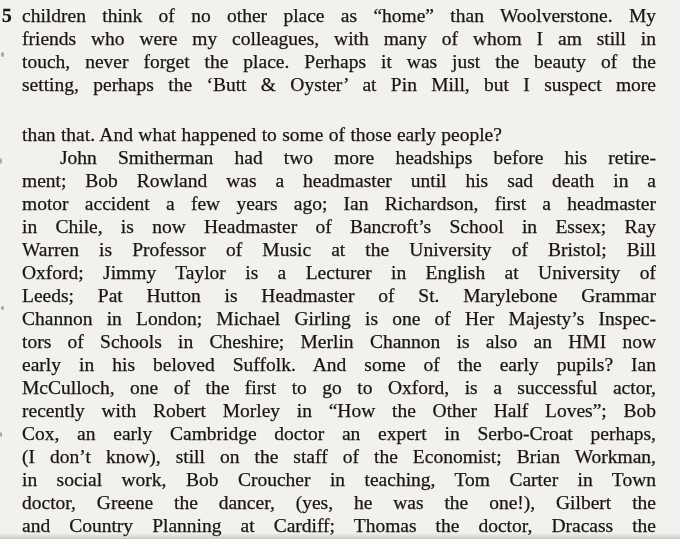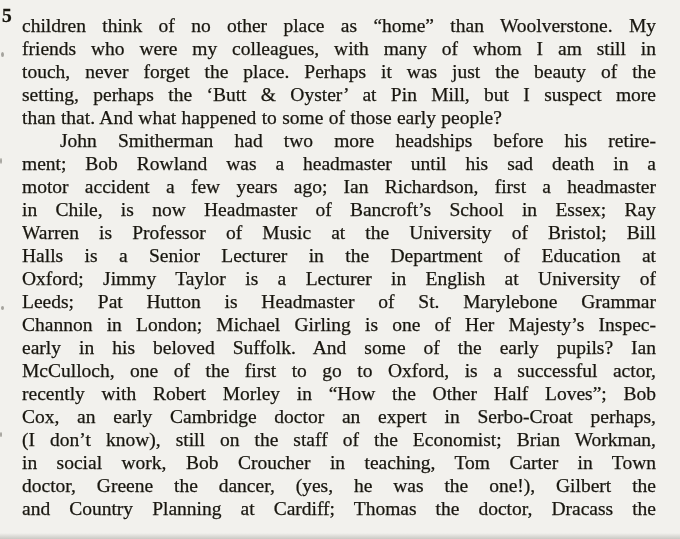--- a/index.html
+++ b/index.html
@@ -14,21 +14,21 @@
       radial-gradient(ellipse at 30% 20%, rgba(255,255,255,0.35), rgba(255,255,255,0) 60%),
       linear-gradient(180deg, #f3f2ee 0%, #f1f0ec 70%, #edecе7 100%),
       #f2f1ed;
     background-color: #f2f1ed;
     overflow: hidden;
     font-family: "Liberation Serif", "DejaVu Serif", serif;
     color: #18160f;
   }
   .text-column {
     position: absolute;
-    top: 14px;
+    top: 4px;
     left: 22px;
     width: 634px;
     font-size: 19.5px;
     line-height: 23px;
     -webkit-text-stroke: 0.25px #18160f;
   }
   .page-number {
     position: absolute;
     top: 4px;
     left: 2px;
@@ -45,20 +45,21 @@
   .line {
     height: 23px;
     overflow: hidden;
     text-align: justify;
     text-align-last: justify;
     white-space: nowrap;
     word-spacing: 0.5px;
   }
   .line.no-justify {
     text-align-last: left;
+    margin-top: 27px;
   }
   .line.first-indent {
     padding-left: 38px;
   }
   
   .scan-speck {
     position: absolute;
     background: rgba(70, 68, 60, 0.45);
     border-radius: 50%;
   }
@@ -86,24 +87,24 @@
         <div class="line">touch, never forget the place. Perhaps it was just the beauty of the</div>
         <div class="line">setting, perhaps the ‘Butt &amp; Oyster’ at Pin Mill, but I suspect more</div>
         <div class="line no-justify">than that. And what happened to some of those early people?</div>
       </div>
       <div class="paragraph second">
         <div class="line first-indent">John Smitherman had two more headships before his retire-</div>
         <div class="line">ment; Bob Rowland was a headmaster until his sad death in a</div>
         <div class="line">motor accident a few years ago; Ian Richardson, first a headmaster</div>
         <div class="line">in Chile, is now Headmaster of Bancroft’s School in Essex; Ray</div>
         <div class="line">Warren is Professor of Music at the University of Bristol; Bill</div>
-        <div class="line">Halls is a Senior Lecturer in the Department of Education at</div>
         <div class="line">Oxford; Jimmy Taylor is a Lecturer in English at University of</div>
         <div class="line">Leeds; Pat Hutton is Headmaster of St. Marylebone Grammar</div>
         <div class="line">Channon in London; Michael Girling is one of Her Majesty’s Inspec-</div>
+        <div class="line">tors of Schools in Cheshire; Merlin Channon is also an HMI now</div>
         <div class="line">early in his beloved Suffolk. And some of the early pupils? Ian</div>
         <div class="line">McCulloch, one of the first to go to Oxford, is a successful actor,</div>
         <div class="line">recently with Robert Morley in “How the Other Half Loves”; Bob</div>
         <div class="line">Cox, an early Cambridge doctor an expert in Serbo-Croat perhaps,</div>
         <div class="line">(I don’t know), still on the staff of the Economist; Brian Workman,</div>
         <div class="line">in social work, Bob Croucher in teaching, Tom Carter in Town</div>
         <div class="line">doctor, Greene the dancer, (yes, he was the one!), Gilbert the</div>
         <div class="line">and Country Planning at Cardiff; Thomas the doctor, Dracass the</div>
       </div>
     </div>

